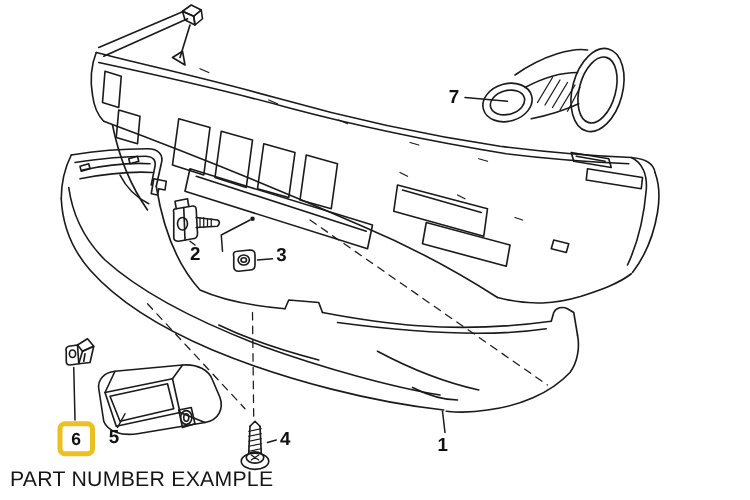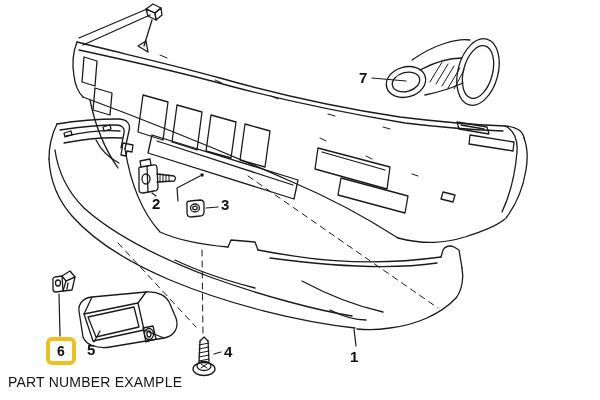--- a/index.html
+++ b/index.html
@@ -11,21 +11,21 @@
   .lbl-1{left:350px;top:349px;}
   .lbl-2{left:152px;top:196px;}
   .lbl-3{left:221px;top:197px;}
   .lbl-4{left:224px;top:344px;}
   .lbl-5{left:87px;top:342px;}
   .lbl-7{left:359px;top:70px;}
   #hl-box{position:absolute;left:46px;top:337px;width:22px;height:20px;
           border:4px solid #ecc01f;border-radius:6px;background:#fff;
           display:flex;align-items:center;justify-content:center;
           font-weight:bold;font-size:14px;color:#111;}
-  #caption{position:absolute;left:8px;top:374px;font-size:14px;color:#151515;
+  #caption{position:absolute;left:8px;top:374px;font-size:17px;color:#151515;
            letter-spacing:.2px;white-space:nowrap;}
   svg *{vector-effect:non-scaling-stroke;}
 </style>
 </head>
 <body>
 
 <div id="screen">
 
   <svg id="art" width="600" height="400" viewBox="0 0 600 400" fill="none" stroke="#1a1a1a" stroke-width="1.3" stroke-linecap="round" stroke-linejoin="round">
 

